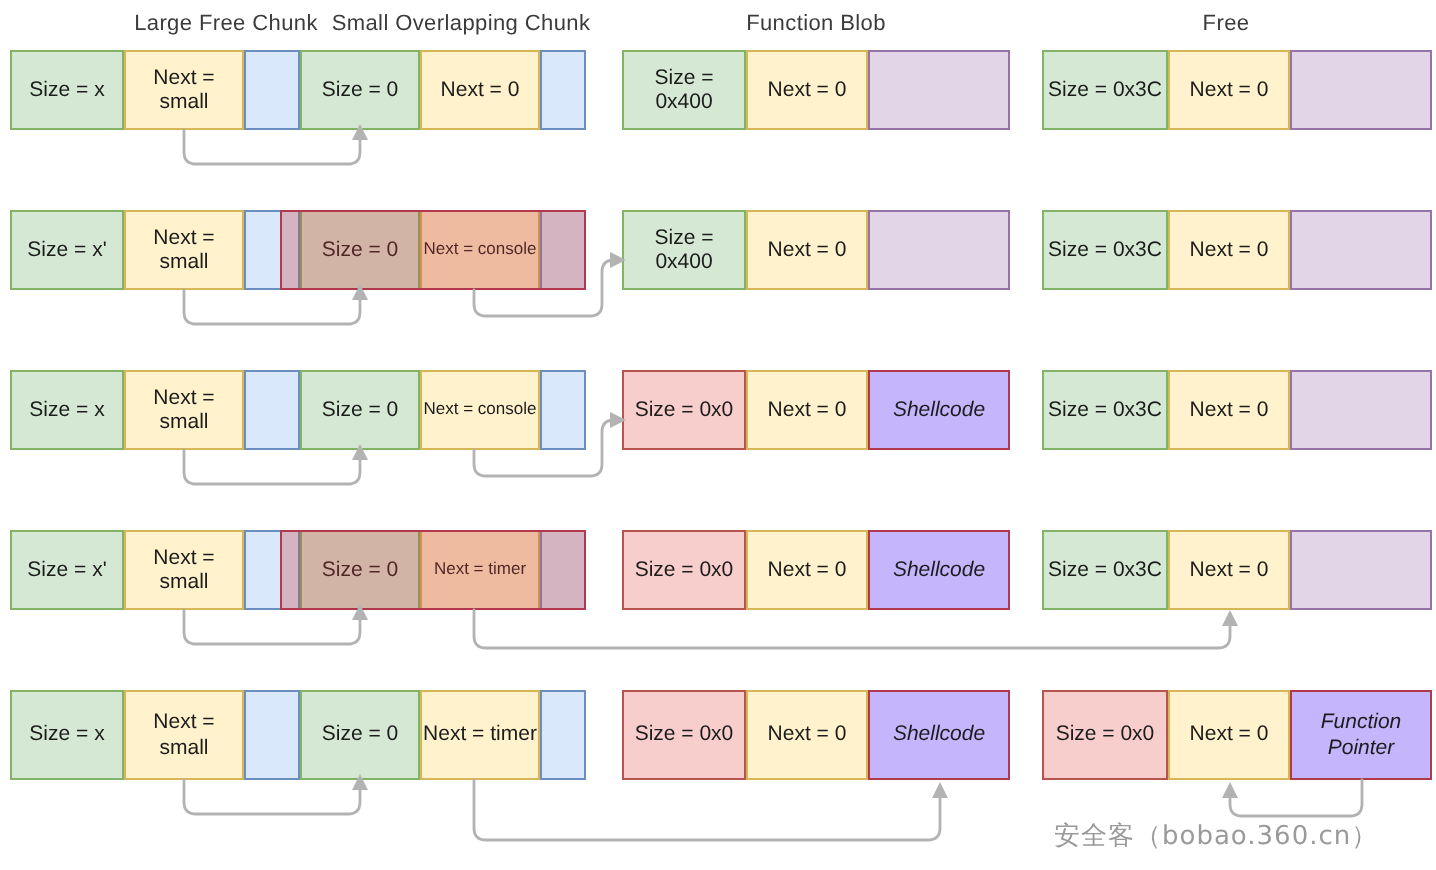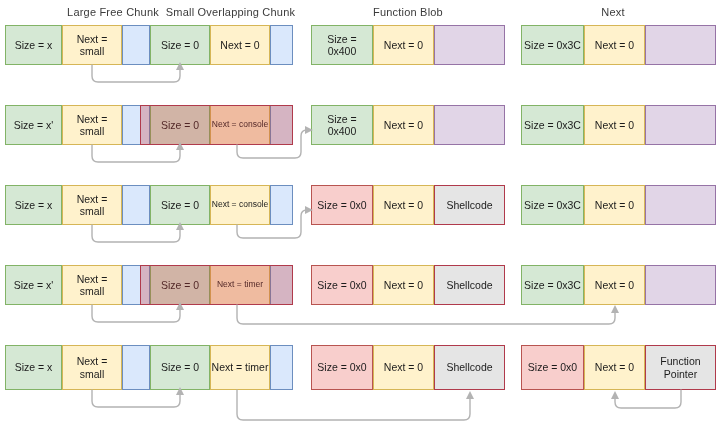--- a/index.html
+++ b/index.html
@@ -32,21 +32,21 @@
     font-size:10.5px;
     color:#1c1c1c;
     line-height:1.15;
     white-space:pre-line;
   }
   .c-green  {background:#d5e8d4;border-color:#82b366;}
   .c-yellow {background:#fff2cc;border-color:#d6b656;}
   .c-blue   {background:#dae8fc;border-color:#6c8ebf;}
   .c-purple {background:#e1d5e7;border-color:#9673a6;}
   .c-redlt  {background:#f8cecc;border-color:#b85450;}
-  .c-reddk  {background:#e5e5e5;border-color:#b03a4b;}
+  .c-reddk  {background:#c4b5fd;border-color:#b03a4b;font-style:italic;}
 
   .small-txt{font-size:8.5px;}
 
   
   .overlay{
     position:absolute;
     background:rgba(203,60,60,0.30);
     border:1px solid #b03a4b;
     box-sizing:border-box;
     pointer-events:none;
@@ -66,21 +66,21 @@
   }
 </style>
 </head>
 <body>
 
 <div id="stage">
   <div id="headers">
       <div class="hdr" style="left: 48px; top: 6px; width: 130px;">Large Free Chunk</div>
       <div class="hdr" style="left: 158px; top: 6px; width: 145px; text-align: center;">Small Overlapping Chunk</div>
       <div class="hdr" style="left: 343px; top: 6px; width: 130px;">Function Blob</div>
-      <div class="hdr" style="left: 548px; top: 6px; width: 130px;">Next</div>
+      <div class="hdr" style="left: 548px; top: 6px; width: 130px;">Free</div>
     </div>
   <div id="rows">
       <div class="cell c-green" style="left: 5px; top: 25px; width: 57px; height: 40px;">Size = x</div>
       <div class="cell c-yellow" style="left: 62px; top: 25px; width: 60px; height: 40px;">Next = small</div>
       <div class="cell c-blue" style="left: 122px; top: 25px; width: 28px; height: 40px;"></div>
       <div class="cell c-green" style="left: 150px; top: 25px; width: 60px; height: 40px;">Size = 0</div>
       <div class="cell c-yellow" style="left: 210px; top: 25px; width: 60px; height: 40px;">Next = 0</div>
       <div class="cell c-blue" style="left: 270px; top: 25px; width: 23px; height: 40px;"></div>
       <div class="cell c-green" style="left: 311px; top: 25px; width: 62px; height: 40px;">Size = 0x400</div>
       <div class="cell c-yellow" style="left: 373px; top: 25px; width: 61px; height: 40px;">Next = 0</div>
@@ -175,13 +175,14 @@
       </g>
       <g>
         <path d="M237,390 L237,414 Q237,420 243,420 L464,420 Q470,420 470,414 L470,398" stroke-linecap="round"></path>
         <polygon points="470,391 466,399 474,399"></polygon>
       </g>
       <g>
         <path d="M681,390 L681,402 Q681,408 675,408 L621,408 Q615,408 615,402 L615,398" stroke-linecap="round"></path>
         <polygon points="615,391 611,399 619,399"></polygon>
       </g>
     </svg>
+  <div class="watermark" id="watermark" style="left: 527px; top: 409px;">安全客（bobao.360.cn）</div>
 </div>
 
 </body></html>

